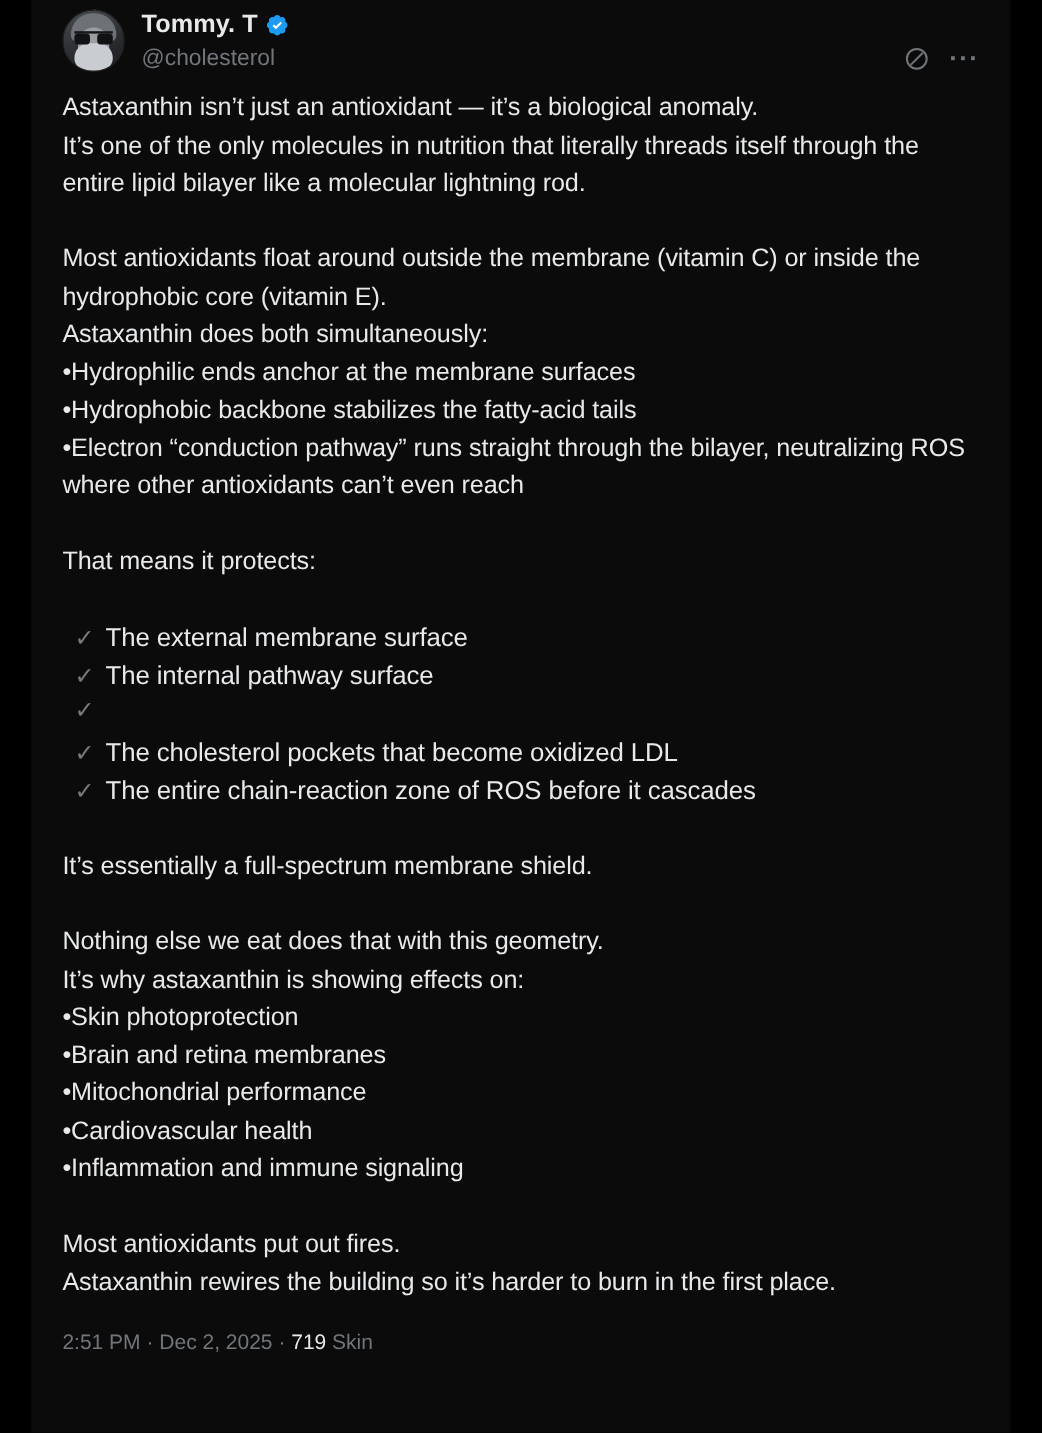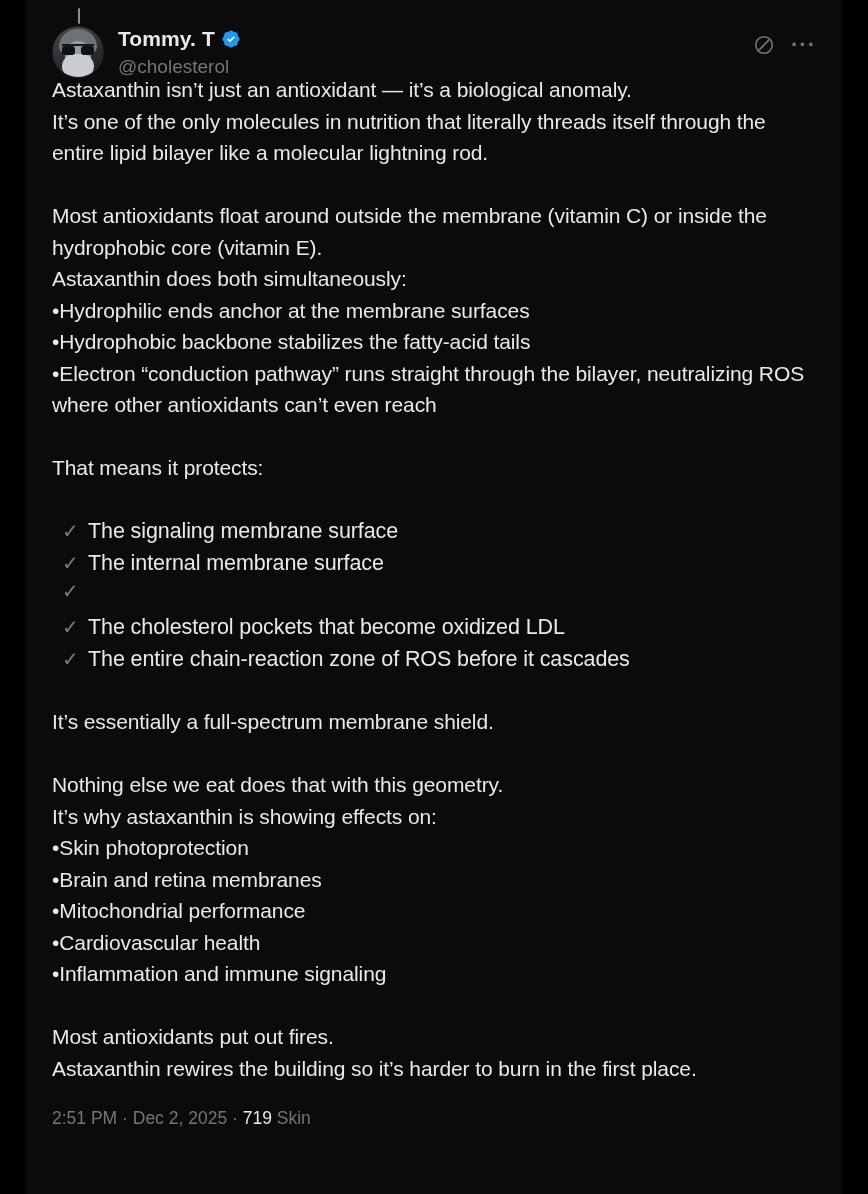--- a/index.html
+++ b/index.html
@@ -34,21 +34,21 @@
     position: absolute;
     left: 52px;
     top: 8px;
     width: 2px;
     height: 16px;
     background: #8b8d90;
     border-radius: 1px;
   }
   .tweet-header {
     display: flex;
-    align-items: flex-start;
+    align-items: flex-end;
     padding-top: 26px;
     height: 60px;
     box-sizing: border-box;
   }
   .avatar {
     width: 50px;
     height: 50px;
     border-radius: 50%;
     flex: 0 0 50px;
     background: linear-gradient(160deg, #4a4d52 0%, #2b2d31 55%, #1a1b1e 100%);
@@ -240,25 +240,25 @@
 Astaxanthin does both simultaneously:
 •Hydrophilic ends anchor at the membrane surfaces
 •Hydrophobic backbone stabilizes the fatty-acid tails
 •Electron “conduction pathway” runs straight through the bilayer, neutralizing ROS where other antioxidants can’t even reach
 
 That means it protects:</div>
 
     <div class="check-list">
       <div class="check-row">
         <span class="check-mark">✓</span>
-        <span class="check-text">The signaling membrane surface</span>
-      </div>
-      <div class="check-row">
-        <span class="check-mark">✓</span>
-        <span class="check-text">The internal membrane surface</span>
+        <span class="check-text">The external membrane surface</span>
+      </div>
+      <div class="check-row">
+        <span class="check-mark">✓</span>
+        <span class="check-text">The internal pathway surface</span>
       </div>
       <div class="check-row">
         <span class="check-mark">✓</span>
       </div>
       <div class="check-row">
         <span class="check-mark">✓</span>
         <span class="check-text">The cholesterol pockets that become oxidized LDL</span>
       </div>
       <div class="check-row">
         <span class="check-mark">✓</span>

